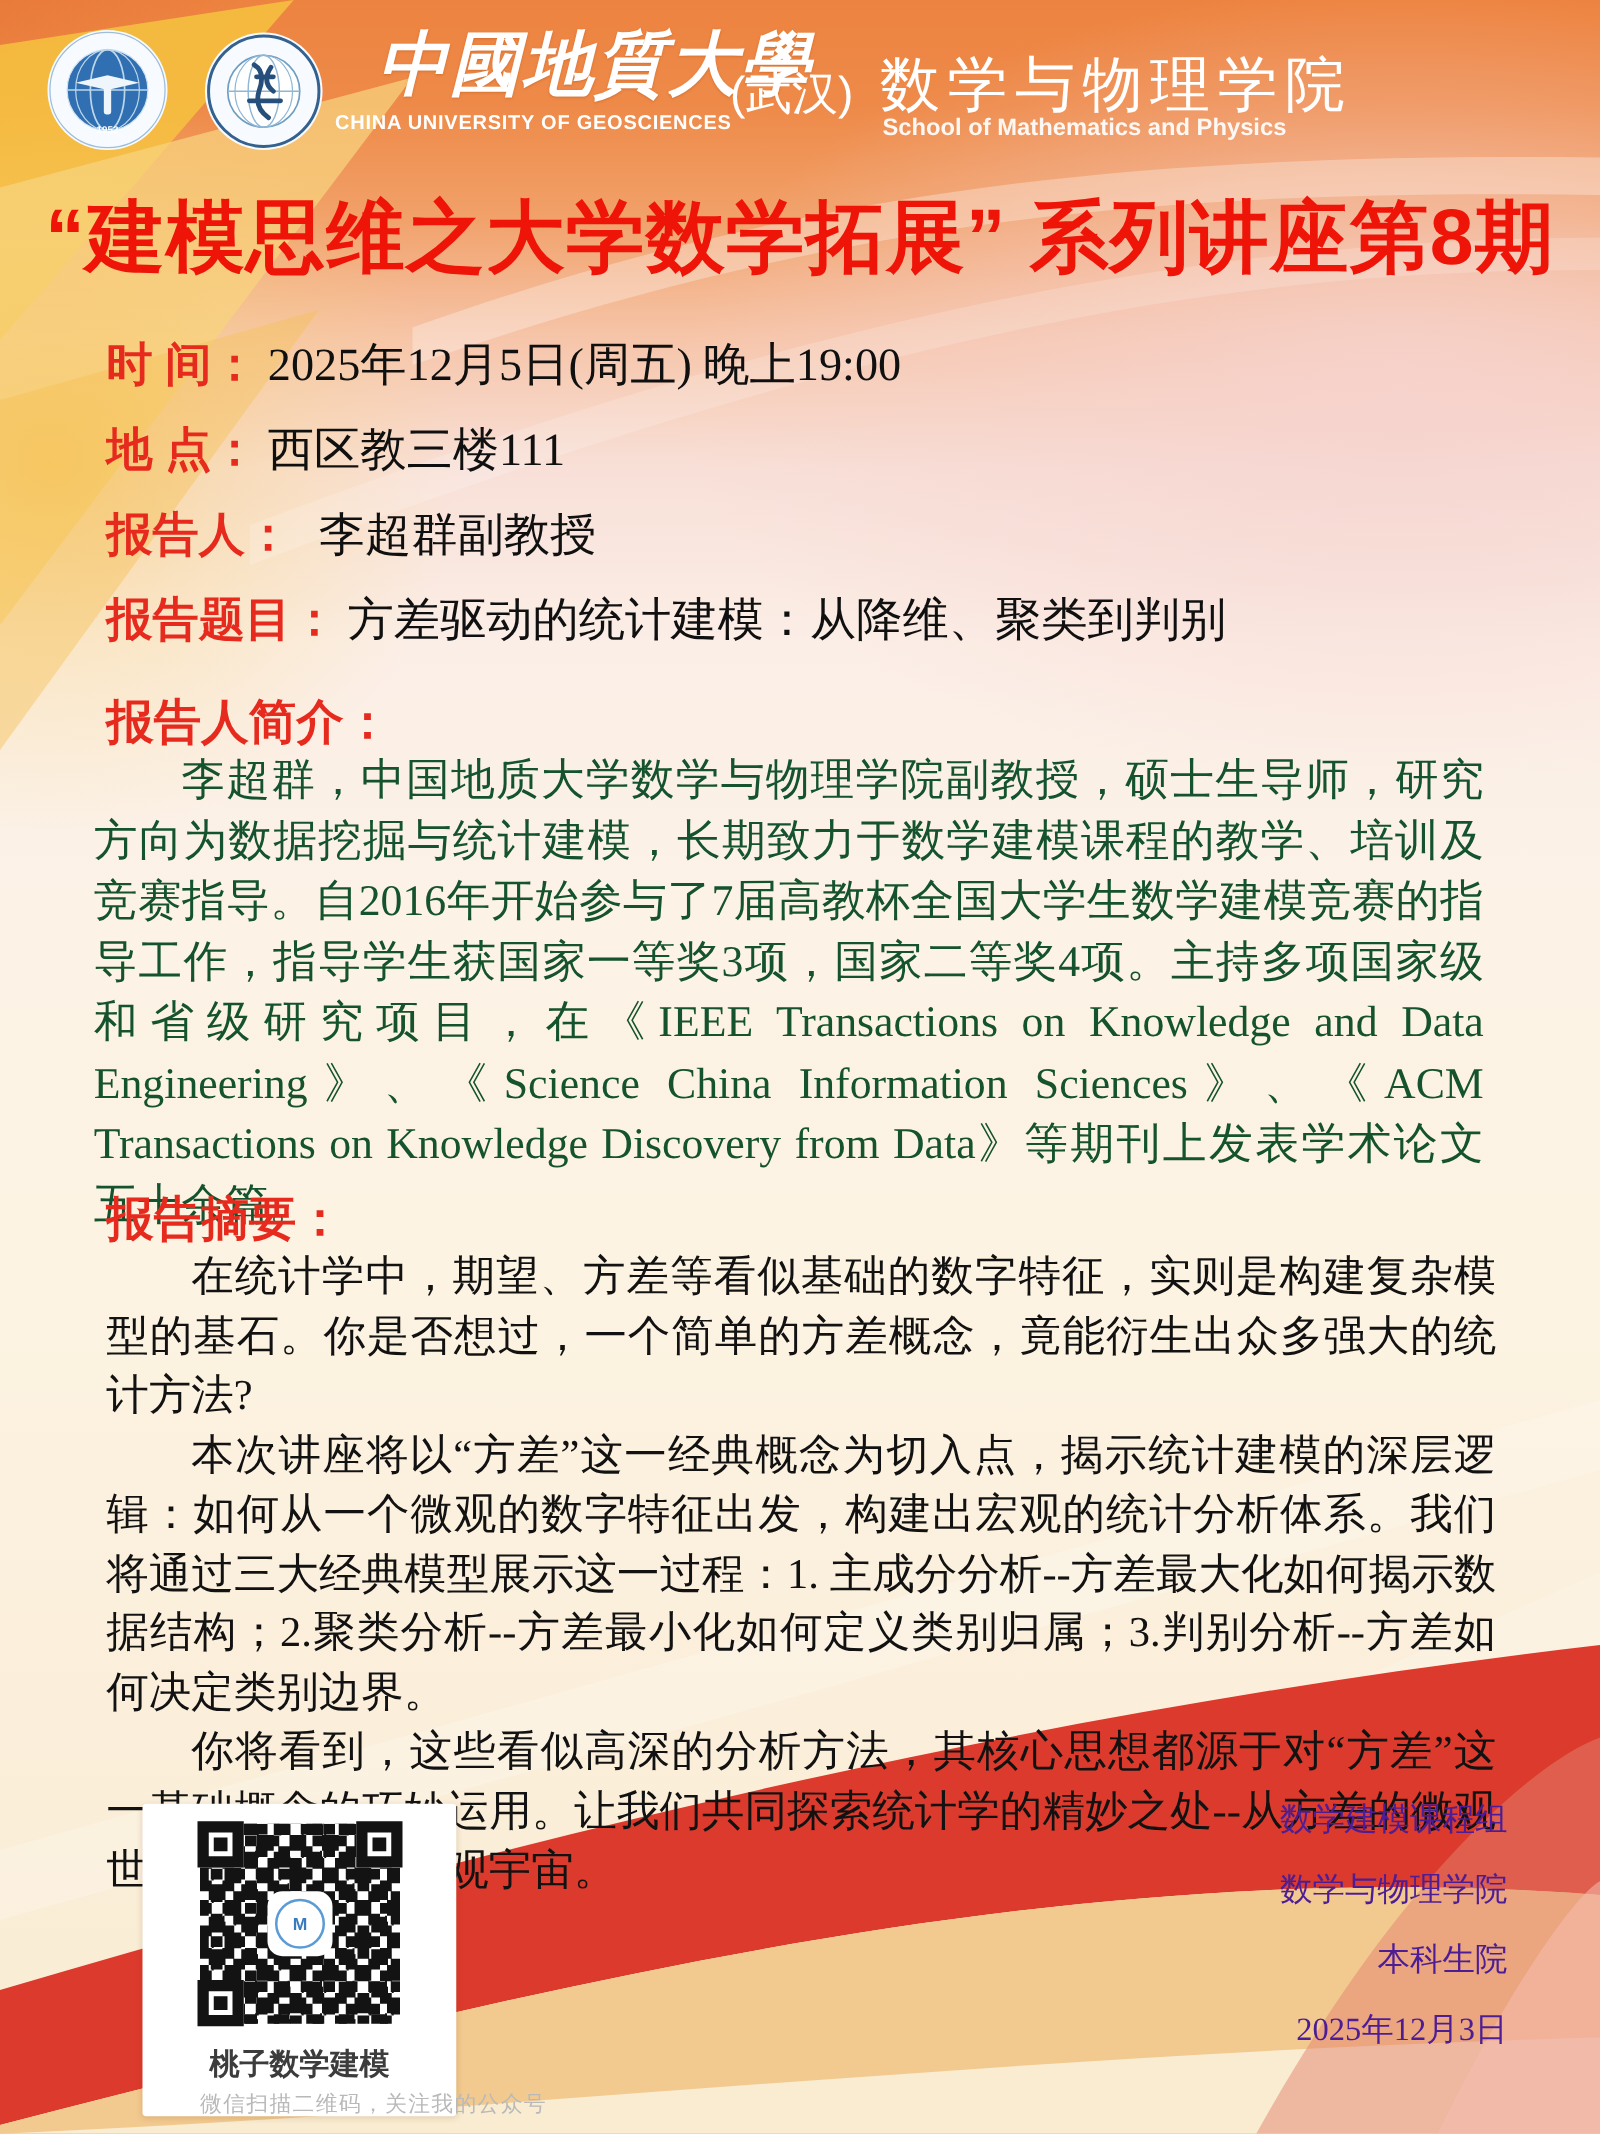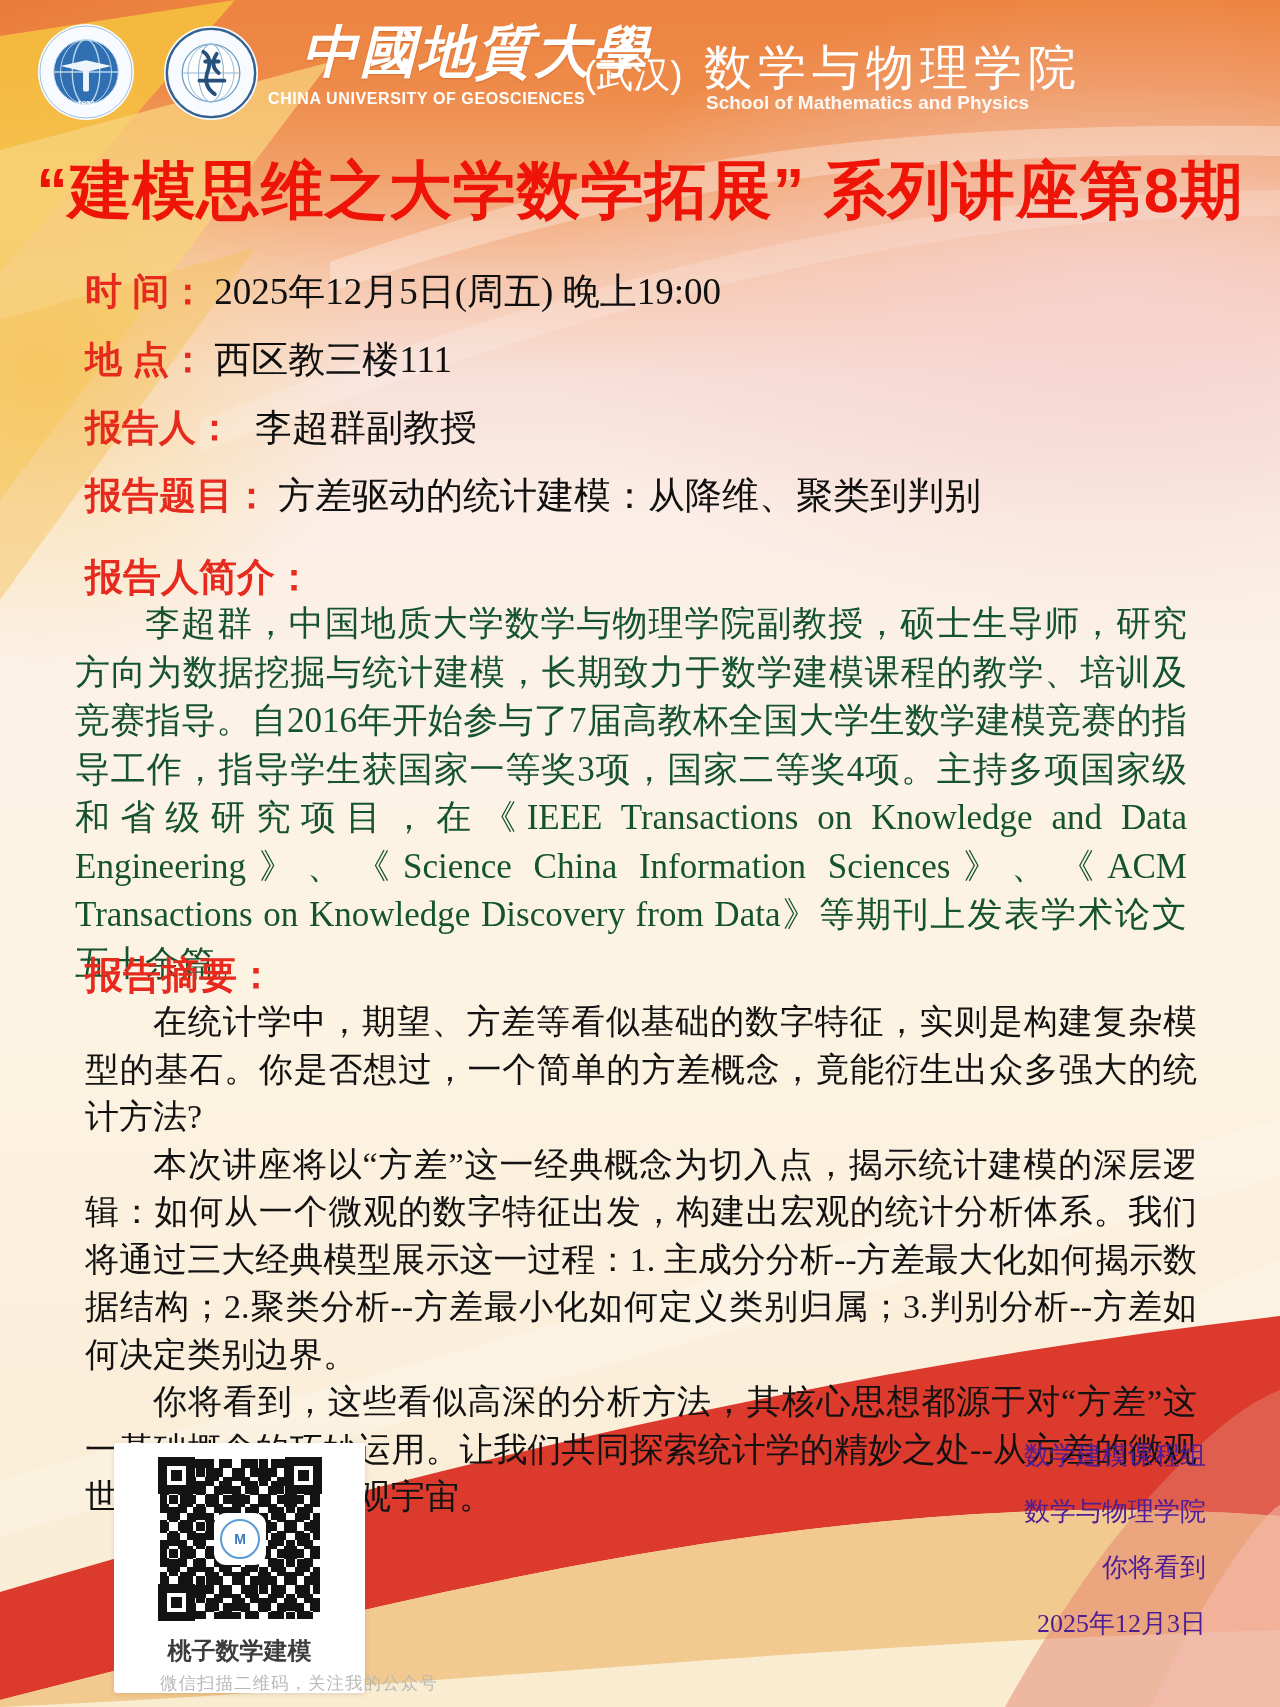--- a/index.html
+++ b/index.html
@@ -260,17 +260,17 @@
         <div class="qr-logo-circle">M</div>
       </div>
     </div>
     <div class="qr-caption">桃子数学建模</div>
     <div class="qr-subcaption">微信扫描二维码，关注我的公众号</div>
   </div>
 
   <div class="signature">
     <div>数学建模课程组</div>
     <div>数学与物理学院</div>
-    <div>你将看到</div>
+    <div>本科生院</div>
     <div>2025年12月3日</div>
   </div>
 
 </div>
 
 </body></html>

